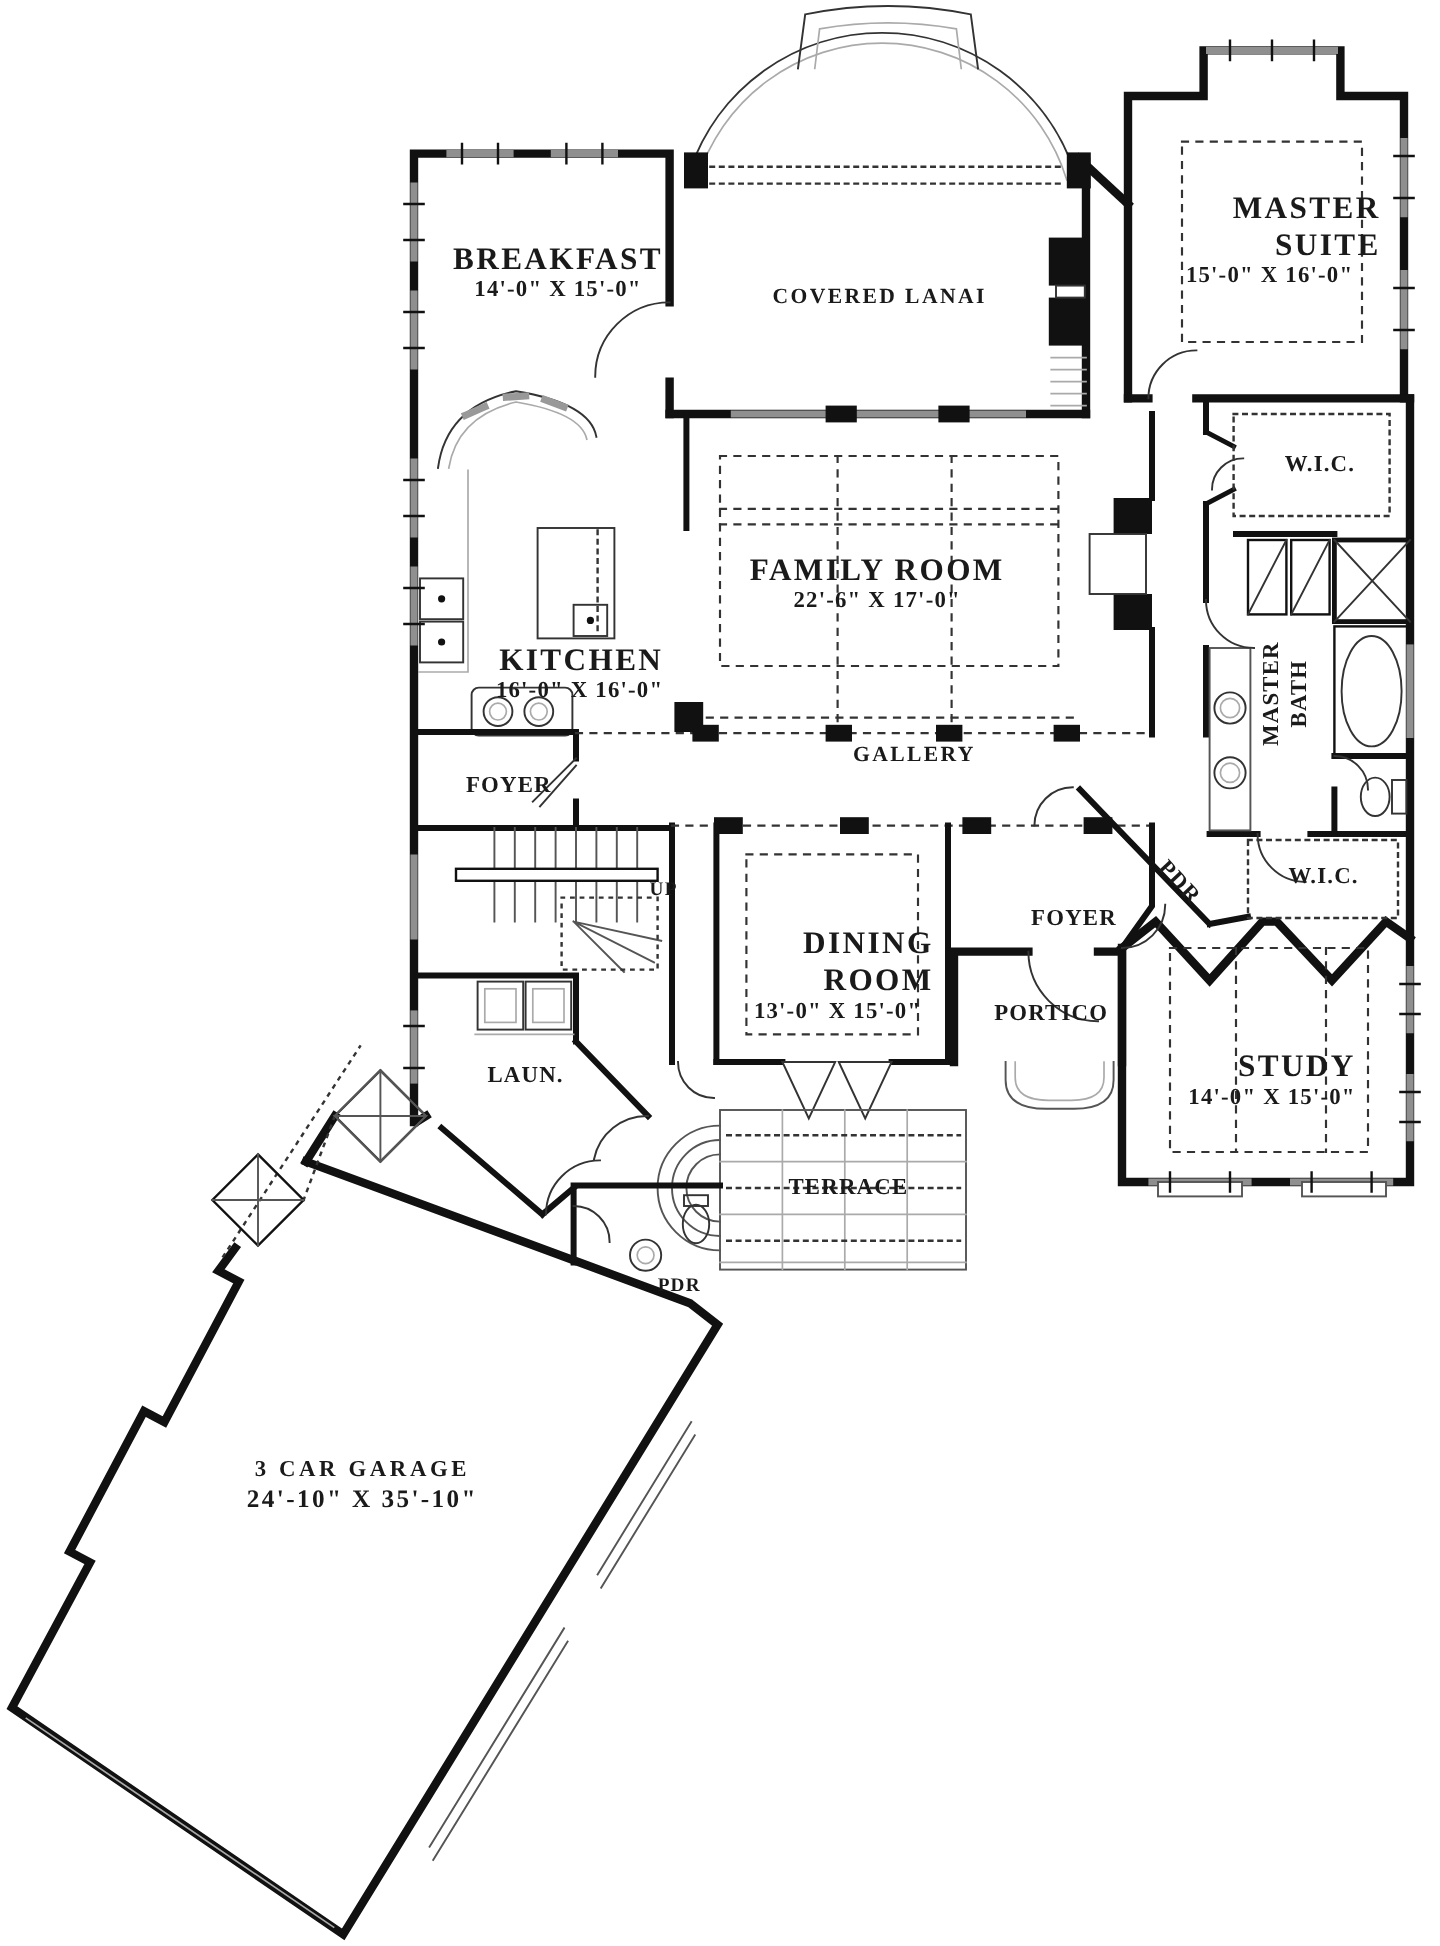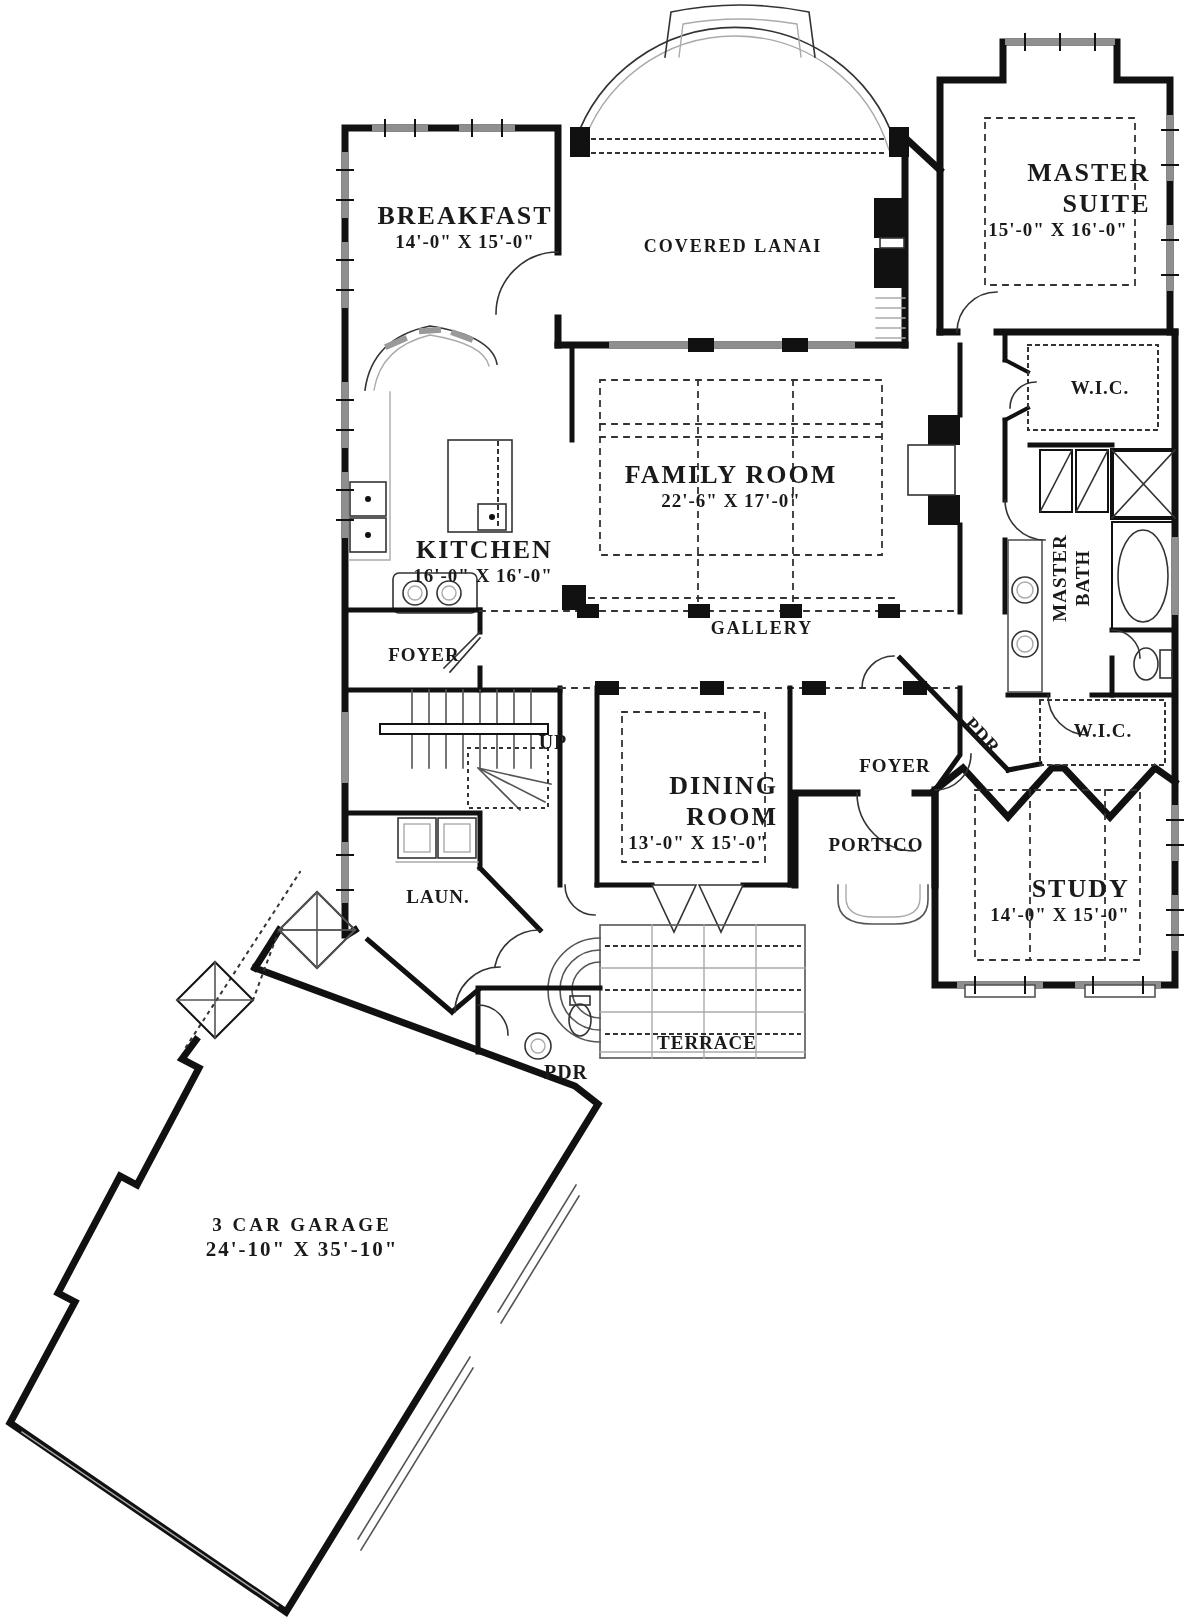--- a/index.html
+++ b/index.html
@@ -22,21 +22,21 @@
   .dot{stroke:var(--dash);stroke-width:2;stroke-dasharray:2 6;}
   .hatch{stroke:#999;stroke-width:6;}
   .lbl{position:absolute;transform:translate(-50%,-50%);text-align:center;color:var(--text);
        font-family:"Liberation Serif",serif;font-weight:bold;white-space:nowrap;}
   .room-name,.room-dims{display:block;line-height:1.2;}
   .wrap{white-space:normal;}
   .big .room-name{font-size:26px;letter-spacing:2px;text-align:right;}
   .big .room-dims{font-size:19px;letter-spacing:1px;}
   .mid .room-name{font-size:18px;letter-spacing:2px;}
   .sm .room-name{font-size:19px;letter-spacing:1px;}
-  .xs .room-name{font-size:20px;letter-spacing:1px;margin-top:29px;}
+  .xs .room-name{font-size:16px;letter-spacing:1px;margin-top:29px;}
   .garage-lbl .room-name{font-size:19px;letter-spacing:3px;}
   .garage-lbl .room-dims{font-size:21px;letter-spacing:2px;}
   .w185{width:185px;}
   .w160{width:160px;}
   .w96{width:96px;}
   .rot-ccw{transform:translate(-50%,-50%) rotate(-90deg);}
   .rot-pdr{transform:translate(-50%,-50%) rotate(47deg);}
 </style>
 </head>
 <body>
@@ -364,21 +364,21 @@
 </div>
 
 <div class="lbl sm" style="left:876px;top:845px">
   <span class="room-name">PORTICO</span>
 </div>
 
 <div class="lbl sm" style="left:438px;top:897px">
   <span class="room-name">LAUN.</span>
 </div>
 
-<div class="lbl sm" style="left:707px;top:1043px">
+<div class="lbl sm" style="left:707px;top:990px">
   <span class="room-name">TERRACE</span>
 </div>
 
 <div class="lbl xs" style="left:566px;top:1057px">
   <span class="room-name">PDR</span>
 </div>
 
 <div class="lbl garage-lbl" style="left:302px;top:1238px">
   <span class="room-name">3 CAR GARAGE</span>
   <span class="room-dims">24'-10" X 35'-10"</span>

